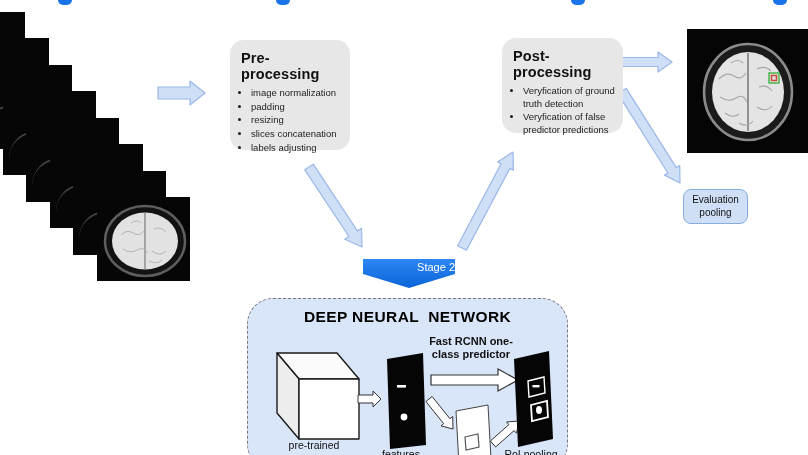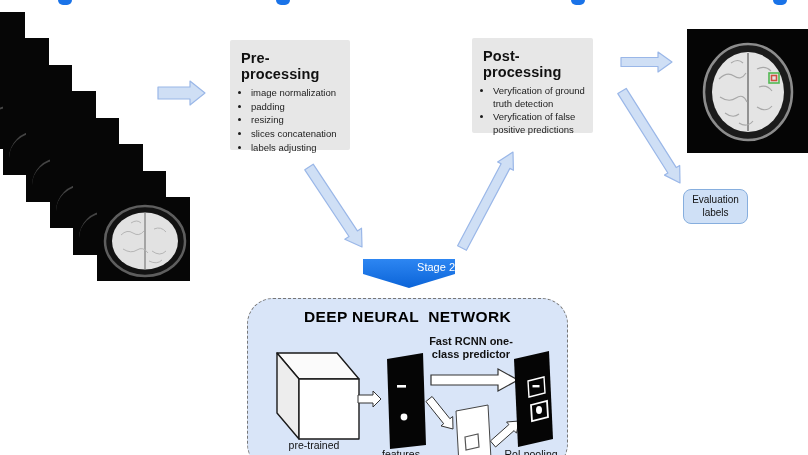--- a/index.html
+++ b/index.html
@@ -18,26 +18,26 @@
   .slice:nth-child(3){left:-21px;top:65px}
   .slice:nth-child(4){left:3px;top:91px}
   .slice:nth-child(5){left:26px;top:118px}
   .slice:nth-child(6){left:50px;top:144px}
   .slice:nth-child(7){left:73px;top:171px}
   .slice:nth-child(8){left:97px;top:197px}
   .skull-arc{position:absolute;left:6%;top:48%;width:58%;height:30%;
     border-top:2px solid #4f4f4f;border-radius:50% 50% 0 0 / 100% 100% 0 0;opacity:.85;}
   .slice svg{display:block;width:100%;height:100%;}
   
-  .proc-box{position:absolute;background:#e7e7e7;border-radius:2px;}
+  .proc-box{position:absolute;background:#e7e7e7;border-radius:14px;}
   .proc-title{font-weight:bold;font-size:14.5px;margin:10px 10px 5px 11px;letter-spacing:.1px;}
   .proc-box ul{margin:0 4px 0 0;padding-left:21px;font-size:9.5px;line-height:1.33;color:#1c1c1c;}
   .proc-box li{margin:0 0 1px 0;}
   #pre-box{left:230px;top:40px;width:120px;height:110px;}
-  #post-box{left:472px;top:38px;width:121px;height:95px;}
+  #post-box{left:502px;top:38px;width:121px;height:95px;}
   
   #stage-banner{position:absolute;left:363px;top:259px;width:92px;height:29px;
     background:linear-gradient(180deg,#2d86f2 0%,#0b64d8 100%);
     clip-path:polygon(0 0,100% 0,100% 52%,50% 100%,0 52%);
     color:#fff;font-size:11px;text-align:right;padding-top:2px;box-sizing:border-box;}
   
   #dnn-box{position:absolute;left:247px;top:298px;width:321px;height:172px;
     background:#d9e5f8;border:1.5px dashed #777;border-radius:26px;box-sizing:border-box;}
   #dnn-title{position:absolute;left:0;top:9px;width:100%;text-align:center;
     font-weight:bold;font-size:15.5px;letter-spacing:.4px;white-space:pre;color:#000000;}
@@ -123,21 +123,21 @@
     <li>resizing</li>
     <li>slices concatenation</li>
     <li>labels adjusting</li>
   </ul>
 </div>
 
 <div id="post-box" class="proc-box">
   <div class="proc-title">Post-processing</div>
   <ul>
     <li>Veryfication of ground truth detection</li>
-    <li>Veryfication of false positive predictions</li>
+    <li>Veryfication of false predictor predictions</li>
   </ul>
 </div>
 
 <div id="stage-banner">
   <span>Stage 2</span>
 </div>
 
 <div id="dnn-box">
   <div id="dnn-title" class="dnn-label">DEEP NEURAL  NETWORK</div>
   <svg id="dnn-shapes" viewBox="0 0 318 169">
@@ -177,21 +177,21 @@
   </svg>
   <div id="predictor-label" class="dnn-label">Fast RCNN one-
 class predictor</div>
   <div id="pretrained-label" class="dnn-label">pre-trained</div>
   <div id="features-label" class="dnn-label">features</div>
   <div id="roi-label" class="dnn-label">RoI pooling</div>
 </div>
 
 <div id="eval-box">
   <span>Evaluation
-labels</span>
+pooling</span>
 </div>
 
 <div id="output-image">
   <svg viewBox="0 0 121 124">
     <rect width="121" height="124" fill="#050505"></rect>
     <ellipse cx="61" cy="63" rx="44" ry="48" fill="#1b1b1b" stroke="#8c8c8c" stroke-width="2.5"></ellipse>
     <ellipse cx="61" cy="63" rx="36" ry="40" fill="#e4e4e4"></ellipse>
     <path d="M61 24 V102" stroke="#777" stroke-width="1.5"></path>
     <g stroke="#a8a8a8" stroke-width="1.1" fill="none">
       <path d="M32 50 q8 -8 15 -3 t12 -3"></path>

